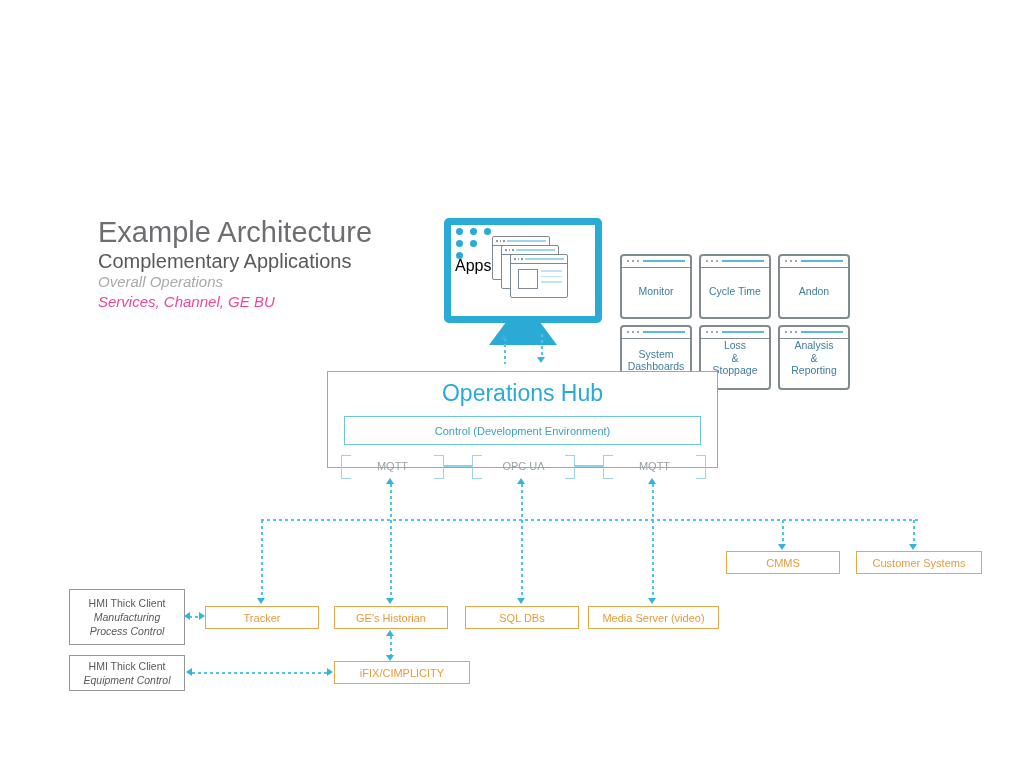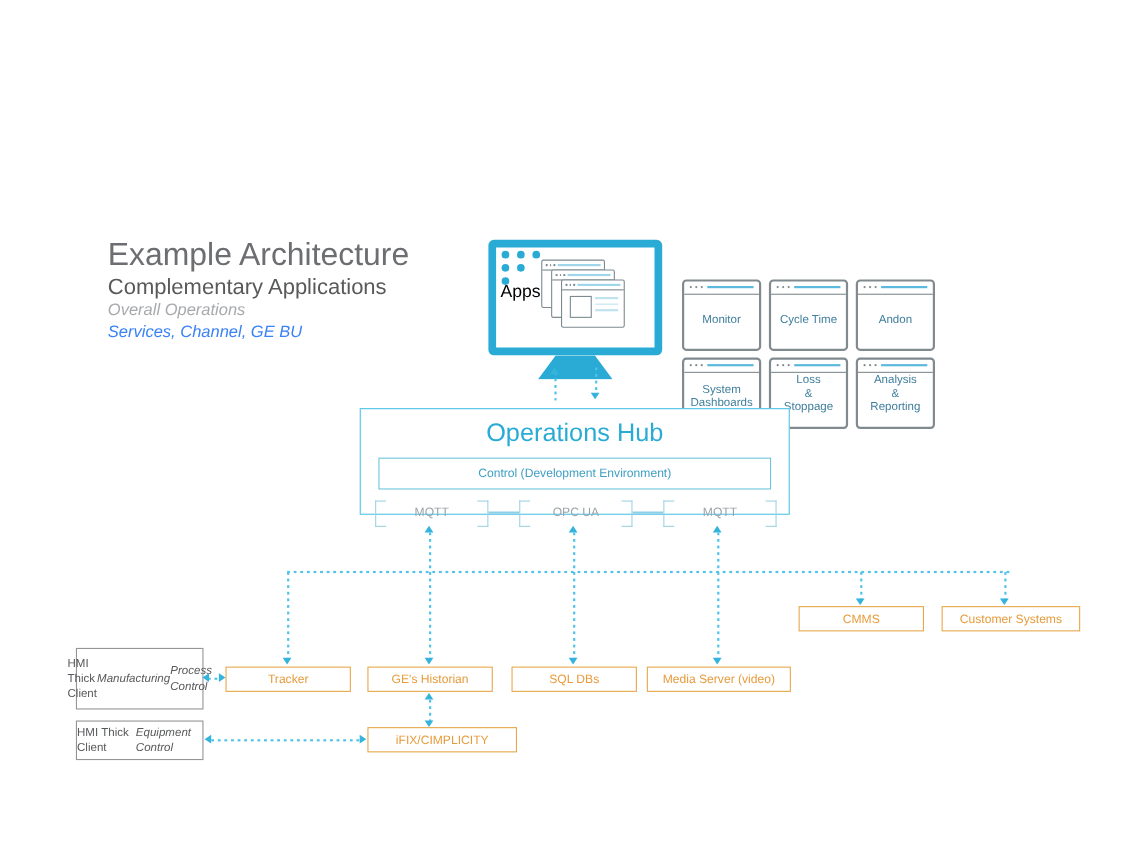--- a/index.html
+++ b/index.html
@@ -9,21 +9,21 @@
     overflow:hidden;position:relative;
   }
   #stage{position:absolute;left:0;top:0;width:1024px;height:768px;}
   .abs{position:absolute;box-sizing:border-box;}
 
   
   #title-block{left:98px;top:214px;width:340px;}
   #main-title{font-size:29px;color:#6d6e71;line-height:36px;white-space:nowrap;}
   #subtitle-1{font-size:20px;color:#58595b;line-height:21px;margin-top:1px;white-space:nowrap;}
   #subtitle-2{font-size:15px;color:#a7a9ac;font-style:italic;line-height:20px;white-space:nowrap;}
-  #subtitle-3{font-size:15px;color:#3b82f6;font-style:italic;line-height:20px;white-space:nowrap;}
+  #subtitle-3{font-size:15px;color:#ec4899;font-style:italic;line-height:20px;white-space:nowrap;}
 
   
   #apps-monitor{left:444px;top:218px;width:158px;height:105px;
     border:7px solid #29ABD6;border-radius:5px;background:#fff;}
   .dot{position:absolute;width:7px;height:7px;border-radius:50%;background:#29ABD6;}
   #apps-cards{left:492px;top:236px;width:78px;height:62px;}
   .card{position:absolute;border:1.6px solid #7d8a91;background:#fff;border-radius:2px;}
   .card-bar{position:absolute;left:0;top:0;right:0;height:8px;border-bottom:1.4px solid #7d8a91;}
   .card-bar-line{position:absolute;left:14px;top:3px;right:3px;height:1.6px;background:#9fd6ea;}
   .card-bar-dots{position:absolute;left:3px;top:3px;width:9px;height:2px;}
@@ -61,21 +61,21 @@
   .brk{position:absolute;top:0;width:9px;height:22px;border:1.6px solid #9fd3e4;}
   .brk-l{border-right:none;}
   .brk-r{border-left:none;}
   .proto-join{position:absolute;top:465px;height:1.6px;background:#8fd0e6;}
 
   
   .obox{border:1.3px solid #E7A84A;background:#fff;
     display:flex;align-items:center;justify-content:center;}
   .obox span{font-size:11px;color:#E79B3C;white-space:nowrap;}
   .gbox{border:1.3px solid #939598;background:#fff;
-    display:flex;flex-direction:row;align-items:center;justify-content:center;}
+    display:flex;flex-direction:column;align-items:center;justify-content:center;}
   .gbox .l1{font-size:10.5px;color:#58595b;line-height:14px;}
   .gbox .l2{font-size:10.5px;color:#58595b;font-style:italic;line-height:14px;}
 
   
   .dv{position:absolute;width:2px;
     background-image:linear-gradient(to bottom,#4FC3E8 0,#4FC3E8 2.6px,transparent 2.6px,transparent 6px);
     background-size:2px 6px;}
   .dh{position:absolute;height:2px;
     background-image:linear-gradient(to right,#4FC3E8 0,#4FC3E8 2.6px,transparent 2.6px,transparent 6px);
     background-size:6px 2px;}

